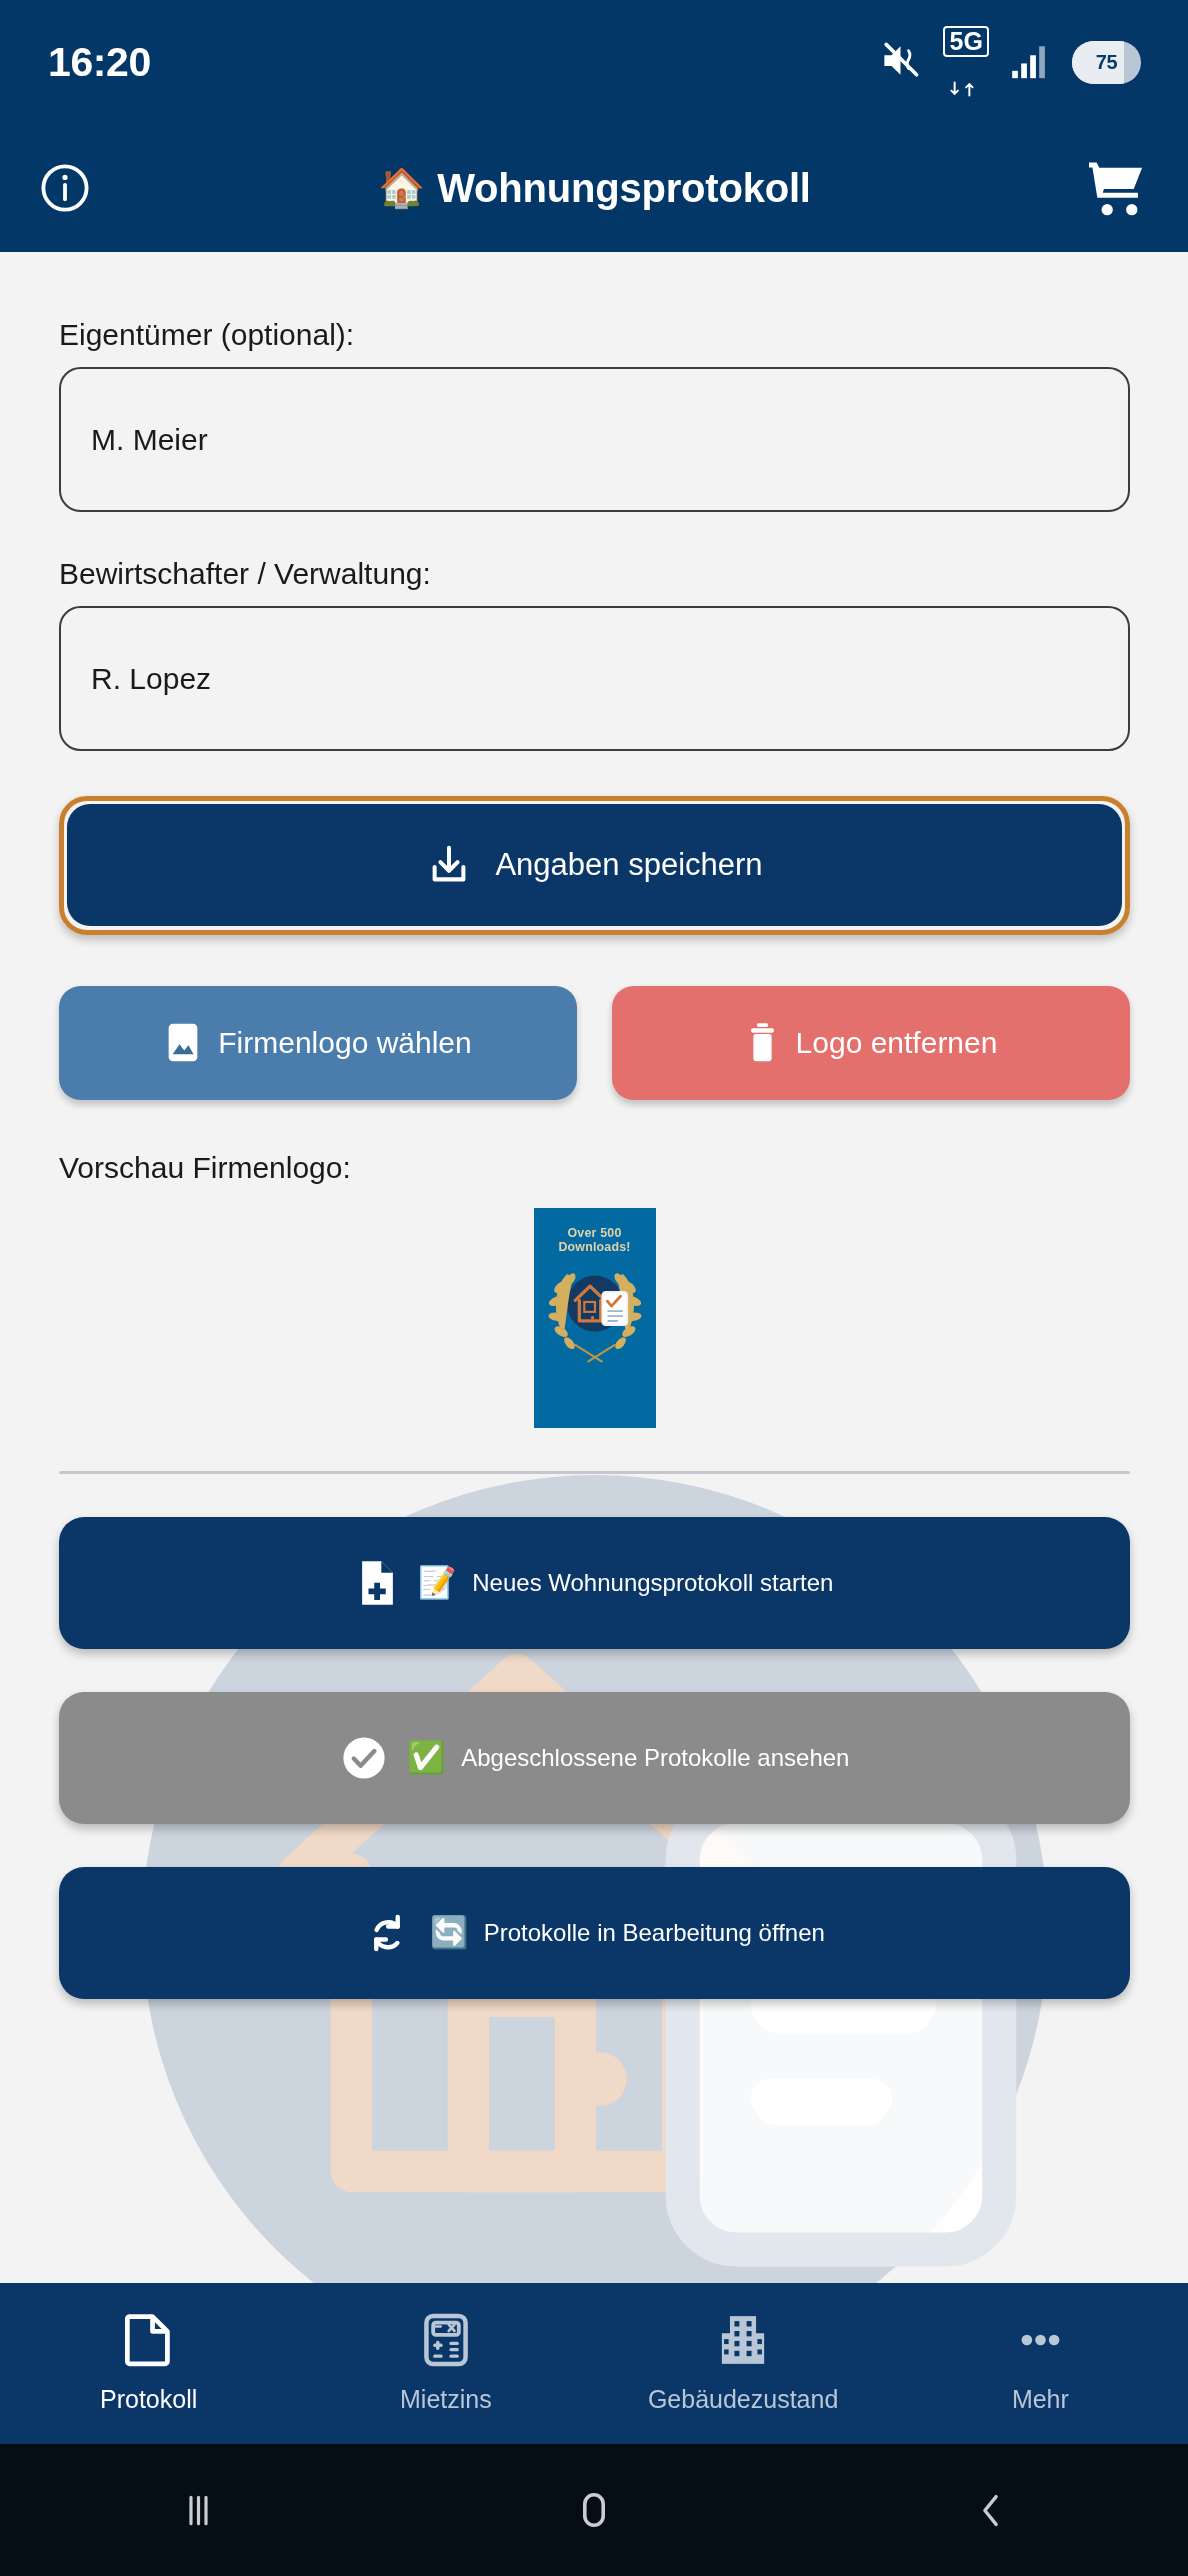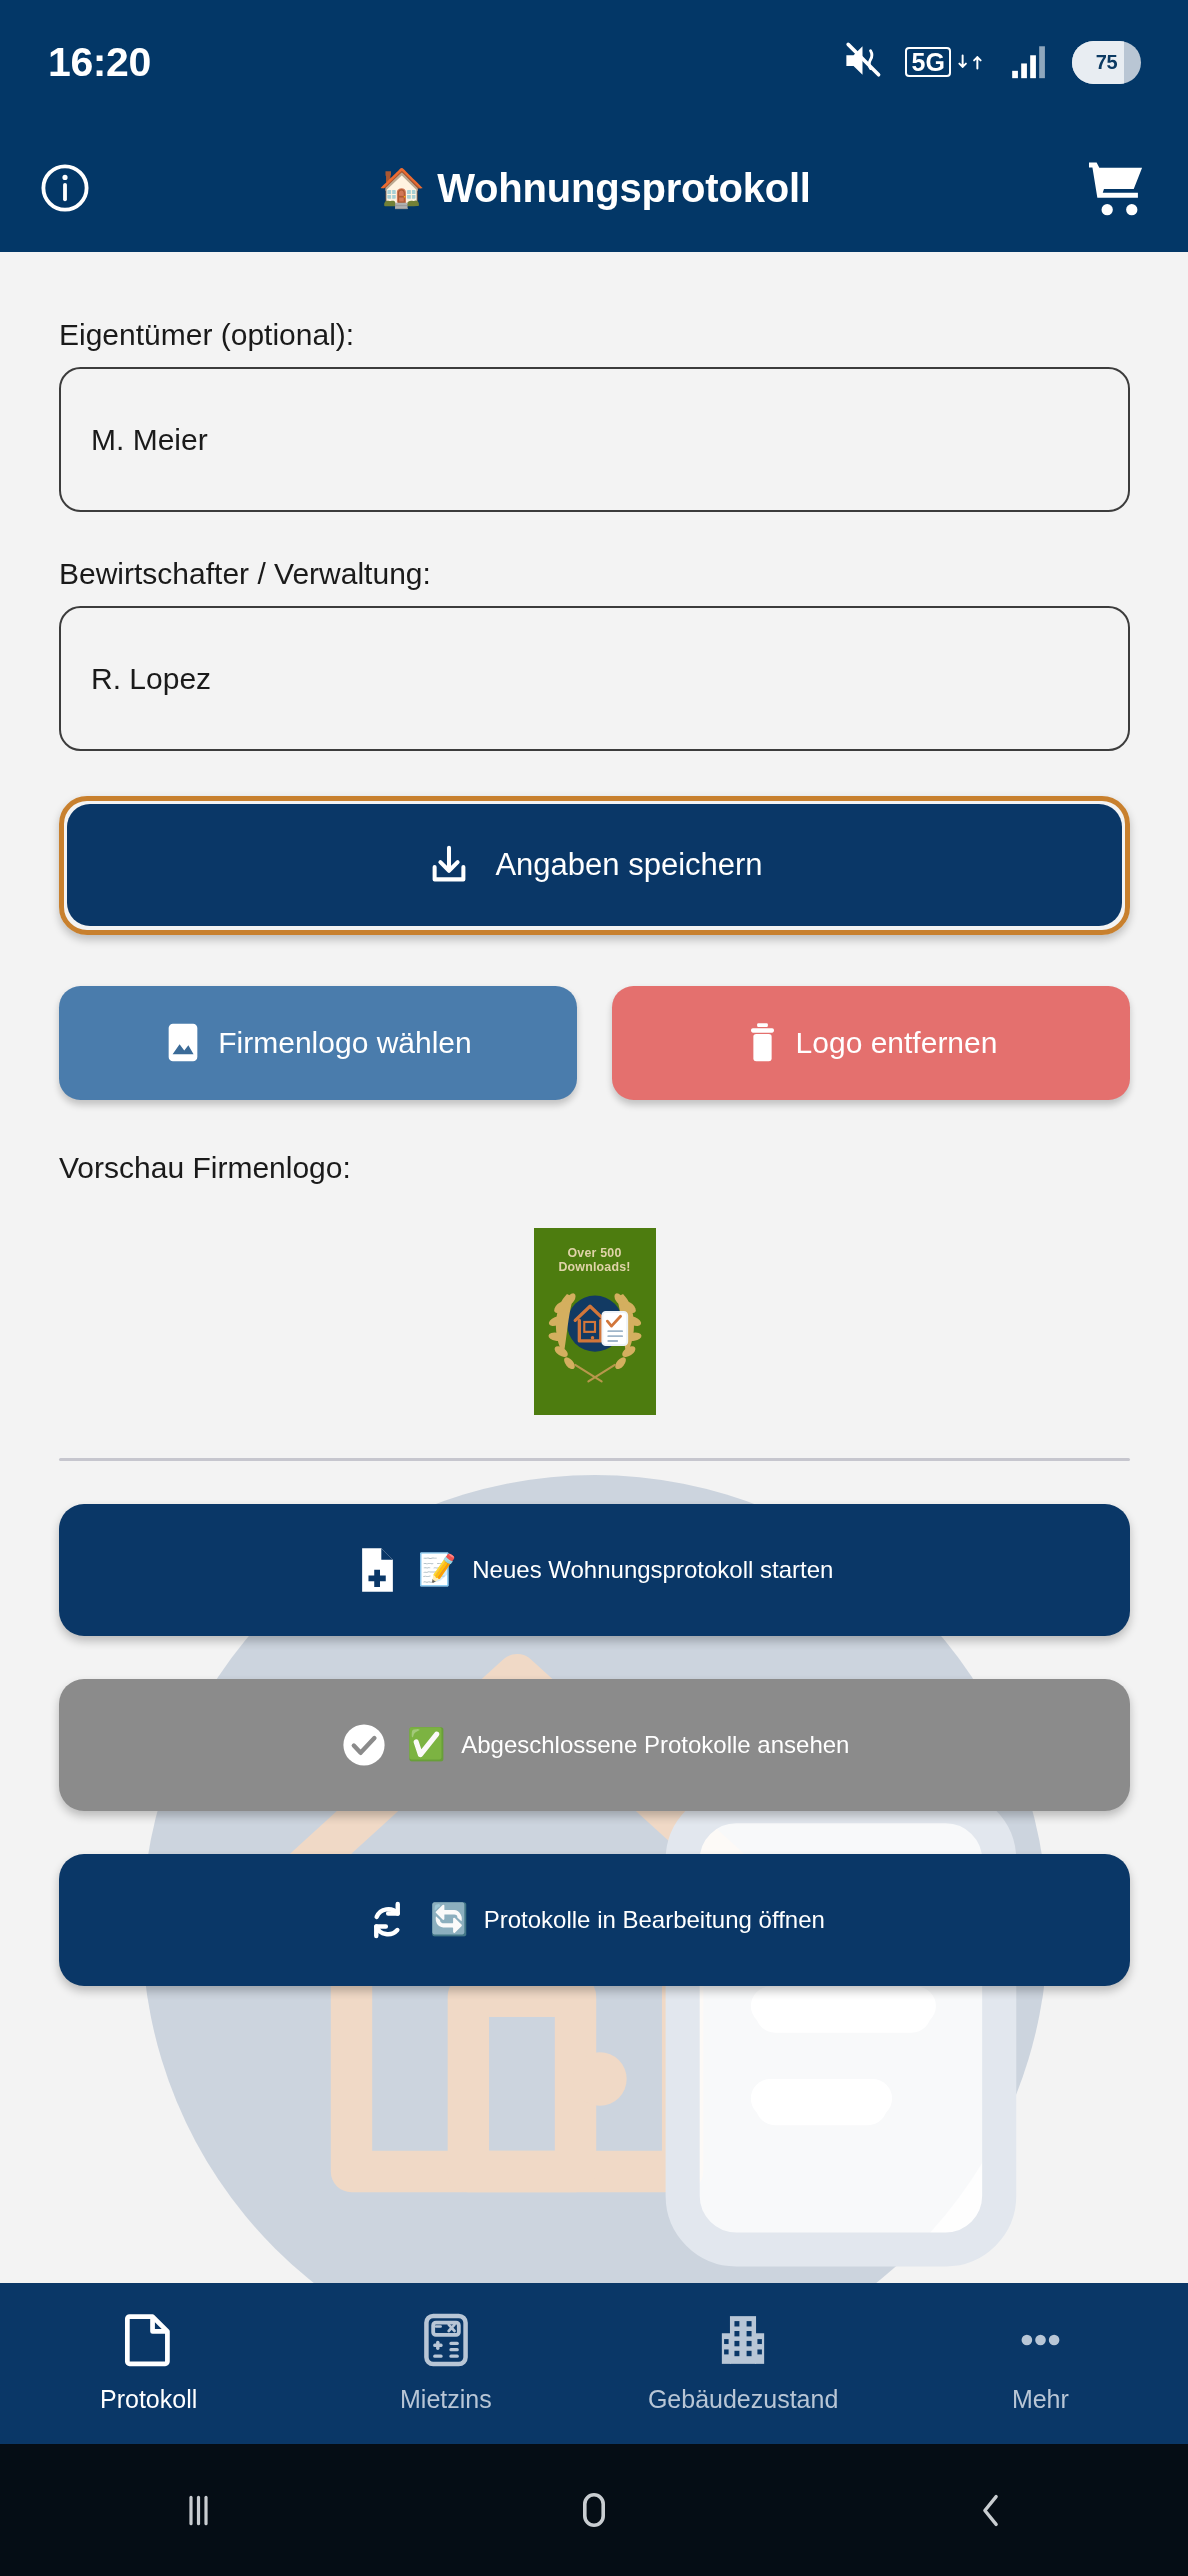--- a/index.html
+++ b/index.html
@@ -198,24 +198,23 @@
   }
 
   .logo-preview-wrap {
     display: flex;
     justify-content: center;
     margin-top: 23px;
   }
   .logo-preview {
     position: relative;
     width: 122px;
-    height: 187px;
-    background: #4d7c0f;
+    height: 220px;
+    background: #0369a1;
     overflow: hidden;
-    margin-top: 20px;
   }
   .logo-caption {
     position: absolute;
     top: 18px; left: 0; right: 0;
     text-align: center;
     color: #e0d3a8;
     font-size: 12.4px;
     font-weight: 700;
     line-height: 1.15;
     letter-spacing: 0.2px;
@@ -300,21 +299,21 @@
     <div class="status-icons">
 
       <span>
         <svg width="43" height="43" viewBox="0 0 24 24" fill="#ffffff">
           <path d="M3 9v6h4l5 5V4L7 9H3z"></path>
           <path d="M16.5 6.5c.9 1.5.9 3.5 0 5s-.9 3.5 0 5" stroke="#ffffff" stroke-width="1.6" fill="none" stroke-linecap="round"></path>
           <path d="M4 3l17 17" stroke="#ffffff" stroke-width="2" stroke-linecap="round"></path>
         </svg>
       </span>
 
-      <span style="display:flex;flex-direction:row;align-items:center;">
+      <span style="display:flex;flex-direction:column;gap:23px;">
         <span style="border:2.1px solid #ffffff;border-radius:4.1px;padding:0.8px 4.1px;line-height:1;">
           <span style="color:#ffffff;font-size:25px;font-weight:700;">5G</span>
         </span>
         <svg width="38" height="18" viewBox="0 0 46 22" fill="none" stroke="#ffffff" stroke-width="2.4" stroke-linecap="round">
           <path d="M14 3v14M14 17l-4-4M14 17l4-4"></path>
           <path d="M32 19V5M32 5l-4 4M32 5l4 4"></path>
         </svg>
       </span>
 
       <span>

